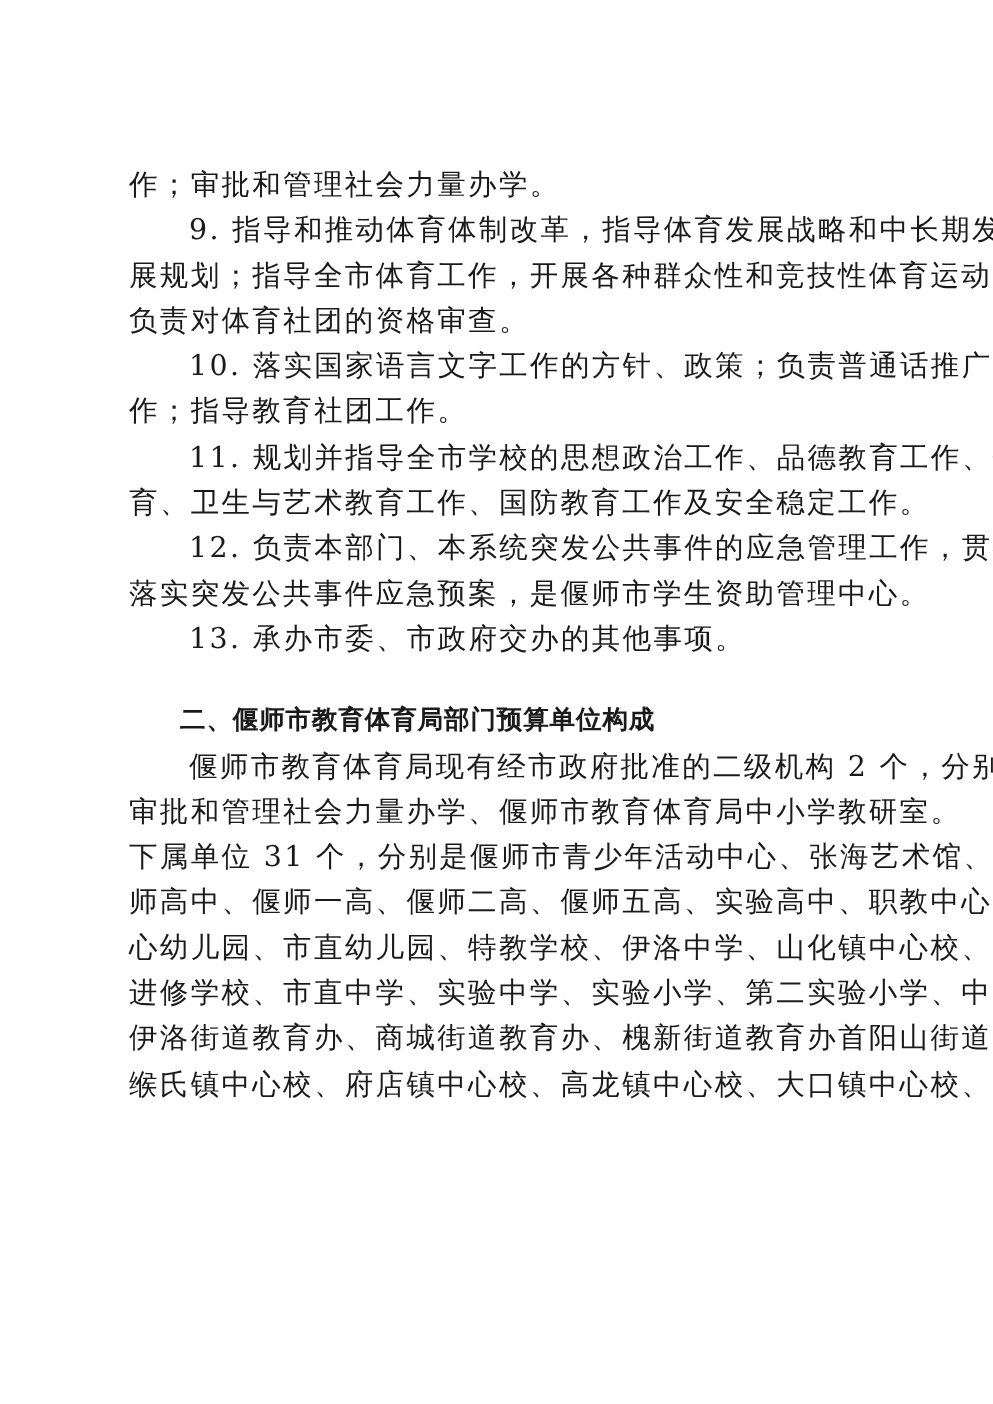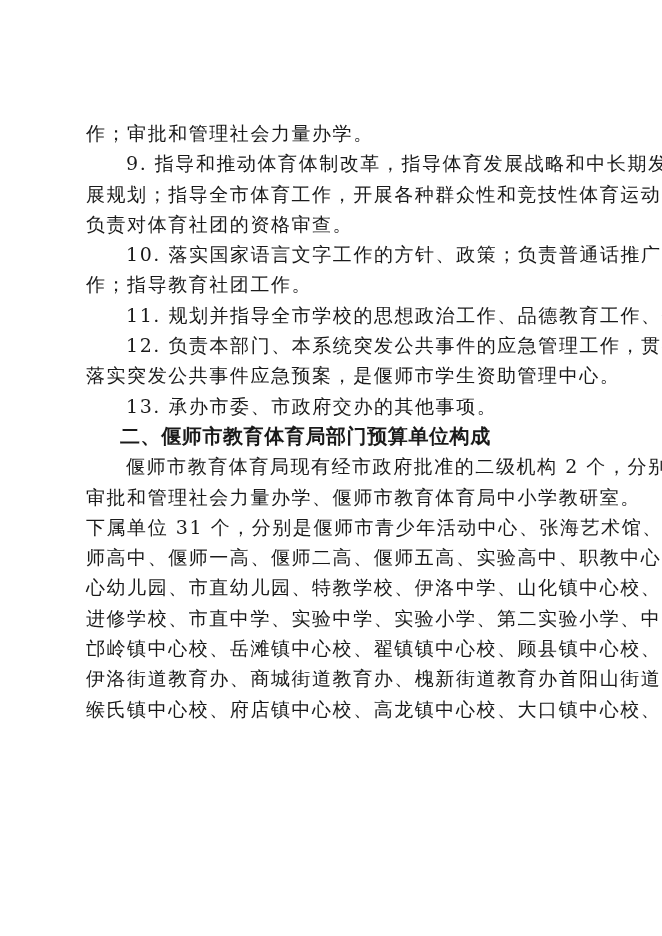--- a/index.html
+++ b/index.html
@@ -11,65 +11,66 @@
     width: 662px;
     height: 936px;
     position: relative;
     overflow: hidden;
     font-family: "DejaVu Serif", "Liberation Serif", serif;
     color: #1a1a1a;
   }
   .page {
     position: absolute;
     left: 86px;
-    top: 118px;
+    top: 108px;
     width: 494px;
   }
   .line {
     height: 30.3px;
     line-height: 30.3px;
     font-size: 19px;
     letter-spacing: 1.55px;
     white-space: nowrap;
     overflow: visible;
   }
   .indent {
     padding-left: 40px;
   }
   .heading {
     font-family: "DejaVu Sans", "Liberation Sans", sans-serif;
     font-weight: bold;
-    font-size: 20px;
+    font-size: 17px;
     letter-spacing: 0.6px;
     padding-left: 34px;
+    margin-top: 24px;
   }
   .justify {
     text-align: justify;
     text-align-last: justify;
   }
 </style>
 </head>
 <body>
 
 <div class="page">
   <div class="line">作；审批和管理社会力量办学。</div>
   <div class="line indent justify">9. 指导和推动体育体制改革，指导体育发展战略和中长期发</div>
   <div class="line justify">展规划；指导全市体育工作，开展各种群众性和竞技性体育运动，</div>
   <div class="line">负责对体育社团的资格审查。</div>
   <div class="line indent justify">10. 落实国家语言文字工作的方针、政策；负责普通话推广工</div>
   <div class="line">作；指导教育社团工作。</div>
   <div class="line indent justify">11. 规划并指导全市学校的思想政治工作、品德教育工作、体</div>
+  <div class="line">育、卫生与艺术教育工作、国防教育工作及安全稳定工作。</div>
   <div class="line indent justify">12. 负责本部门、本系统突发公共事件的应急管理工作，贯彻</div>
   <div class="line">落实突发公共事件应急预案，是偃师市学生资助管理中心。</div>
   <div class="line indent">13. 承办市委、市政府交办的其他事项。</div>
 
   <div class="line heading">二、偃师市教育体育局部门预算单位构成</div>
 
   <div class="line indent justify">偃师市教育体育局现有经市政府批准的二级机构 2 个，分别</div>
   <div class="line justify">审批和管理社会力量办学、偃师市教育体育局中小学教研室。</div>
   <div class="line justify">下属单位 31 个，分别是偃师市青少年活动中心、张海艺术馆、偃</div>
   <div class="line justify">师高中、偃师一高、偃师二高、偃师五高、实验高中、职教中心、</div>
   <div class="line justify">心幼儿园、市直幼儿园、特教学校、伊洛中学、山化镇中心校、</div>
   <div class="line justify">进修学校、市直中学、实验中学、实验小学、第二实验小学、中</div>
-  <div class="line justify">邙岭镇中心校、岳滩镇中心校、翟镇镇中心校、顾县镇中心校、</div>
   <div class="line justify">伊洛街道教育办、商城街道教育办、槐新街道教育办首阳山街道</div>
   <div class="line justify">缑氏镇中心校、府店镇中心校、高龙镇中心校、大口镇中心校、</div>
 </div>
 
 </body></html>

